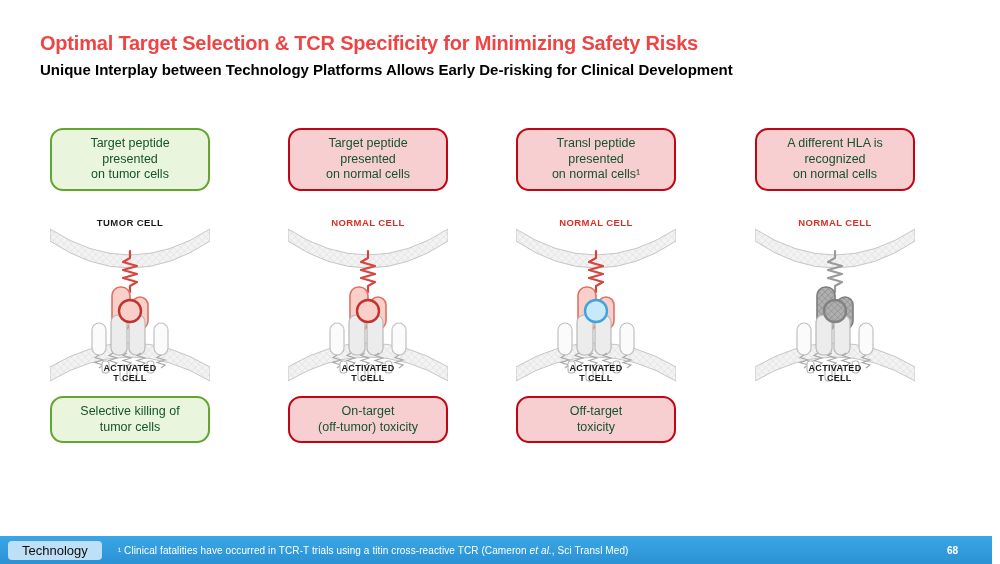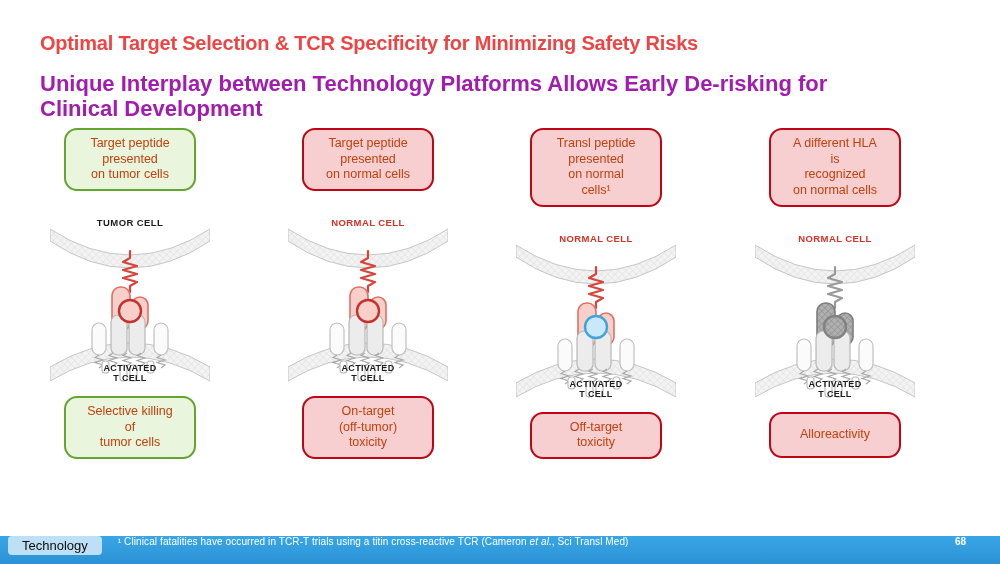--- a/index.html
+++ b/index.html
@@ -2,31 +2,31 @@
 <html><head>
 <meta charset="utf-8">
 <style>
   html,body{margin:0;padding:0;background:#fff;}
   .slide{position:relative;width:1000px;height:564px;background:#fff;overflow:hidden;
          font-family:"Liberation Sans",sans-serif;}
 
   
   .hdr{position:absolute;left:40px;top:32px;width:790px;}
   .title{font-size:20px;font-weight:700;color:#ef4444;line-height:1.15;letter-spacing:-.2px;}
-  .subtitle{font-size:22px;font-weight:700;color:#a21caf;margin-top:16px;line-height:1.15;}
+  .subtitle{font-size:15px;font-weight:700;color:#000000;margin-top:6px;line-height:1.15;}
 
   .logo{position:absolute;right:36px;top:12px;}
 
   
   .column{position:absolute;top:128px;width:160px;display:flex;flex-direction:column;align-items:center;}
   .col-1{left:50px}.col-2{left:288px}.col-3{left:516px}.col-4{left:755px}
 
-  .box{width:132px;box-sizing:border-box;border:2.5px solid;border-radius:13px;
+  .box{width:160px;box-sizing:border-box;border:2.5px solid;border-radius:13px;
        display:flex;align-items:center;justify-content:center;text-align:center;
-       font-size:12.5px;line-height:1.25;color:#c2410c;white-space:pre-line;padding:6px 20px;}
+       font-size:12.5px;line-height:1.25;color:#14532d;white-space:pre-line;padding:6px 20px;}
   .box.top{min-height:62px;}
   .box.bottom{min-height:46px;margin-top:13px;}
   .box.green{border-color:#63A62F;background:#EAF5DE;}
   .box.red{border-color:#C00514;background:#F8CFD0;}
 
   .diagram{margin-top:24px;display:block;}
 
   
   .mem{fill:url(#hatchLight);stroke:#c6c6c6;stroke-width:1;}
   .zig{fill:none;stroke-width:2.2;stroke-linejoin:round;stroke-linecap:round;}
@@ -47,22 +47,22 @@
   .cell-label.dark{fill:#1d1d1d;} .cell-label.redlbl{fill:#D93025;}
   .tc-label{font-family:"Liberation Sans",sans-serif;font-size:9px;font-weight:700;
             fill:#1d1d1d;text-anchor:middle;letter-spacing:.3px;}
 
   
   .summary{position:absolute;left:295px;top:457px;width:400px;text-align:center;
            font-size:15px;line-height:1.45;color:#141414;}
   .summary .hl{color:#C00000;font-weight:700;}
 
   
-  .footer{position:absolute;left:0;right:0;top:536px;height:28px;
-          background:linear-gradient(180deg,#3AA6E6,#2B92D4);display:flex;align-items:flex-start;}
+  .footer{position:absolute;left:0;right:8px;top:536px;height:28px;
+          background:linear-gradient(180deg,#3AA6E6,#2B92D4);display:flex;align-items:center;}
   .chip{margin-left:8px;background:#BDE0F6;border-radius:4px;padding:2px 14px;
         font-size:13px;color:#0d0d0d;}
   .footnote{margin-left:16px;color:#fff;font-size:10px;letter-spacing:.1px;}
   .footnote .it{font-style:italic;}
   .pagenum{margin-left:auto;margin-right:34px;color:#fff;font-size:10px;font-weight:700;}
 
   .logo-text{font-family:"Liberation Sans",sans-serif;font-size:26px;fill:#111;letter-spacing:-.4px;}
   .logo-reg{font-family:"Liberation Sans",sans-serif;font-size:7px;fill:#111;}
 </style>
 </head>
@@ -206,21 +206,20 @@
       <polyline class="spring" transform="translate(91,138)" points="0,0 -4,2.5 4,5 -4,7.5 4,10 0,13"></polyline>
       <polyline class="spring" transform="translate(111,140)" points="0,0 -4,2.5 4,5 -4,7.5 4,10 0,13"></polyline>
       <rect class="tail" x="52" y="146" width="7" height="12" rx="3"></rect>
       <rect class="tail" x="70" y="150" width="7" height="16" rx="3"></rect>
       <rect class="tail" x="80" y="150" width="7" height="16" rx="3"></rect>
       <rect class="tail" x="97" y="146" width="7" height="12" rx="3"></rect>
       <circle class="pep gray" cx="80" cy="96" r="11"></circle>
       <text class="tc-label" x="80" y="156">ACTIVATED</text>
       <text class="tc-label" x="80" y="166">T CELL</text>
     </svg>
-    <div class="box bottom red">Alloreactivity</div>
   </div>
 
 
   <div class="footer">
     <div class="chip">Technology</div>
     <div class="footnote"><span>¹ Clinical fatalities have occurred in TCR-T trials using a titin cross-reactive TCR (Cameron </span><span class="it">et al.</span><span>, Sci Transl Med)</span></div>
     <div class="pagenum">68</div>
   </div>
 
 </div>

